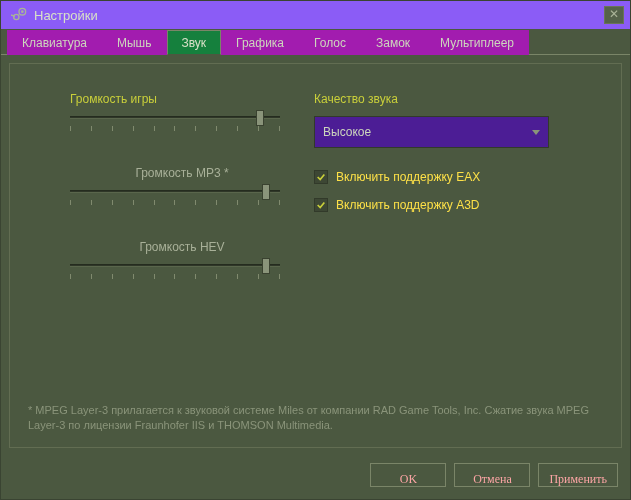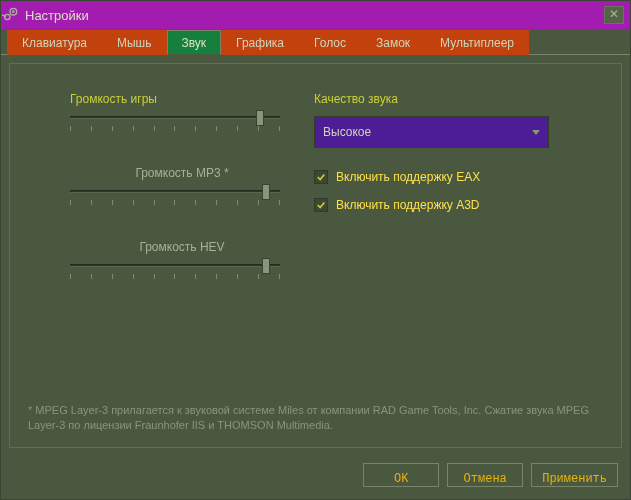--- a/index.html
+++ b/index.html
@@ -16,22 +16,22 @@
     width: 631px;
     height: 500px;
     background: #4b5840;
     border: 1px solid #3a4432;
     position: relative;
   }
   .titlebar {
     height: 28px;
     display: flex;
     align-items: center;
-    padding: 0 0;
-    background: #a21caf;
+    padding: 0 9px;
+    background: #8b5cf6;
   }
   .titlebar .logo {
     width: 18px;
     height: 18px;
     margin-right: 6px;
     display: inline-flex;
     align-items: center;
     justify-content: center;
   }
   .titlebar .title {
@@ -60,21 +60,21 @@
     border-bottom: 1px solid #7a8568;
   }
   .tab {
     padding: 5px 14px 4px;
     color: #cdd6bd;
     cursor: pointer;
     font-size: 12px;
     border: 1px solid transparent;
     border-bottom: none;
     margin-right: 0px;
-    background: #c2410c;
+    background: #a21caf;
     position: relative;
     top: 1px;
   }
   .tab.active {
     border: 1px solid #7a8568;
     border-bottom: 1px solid #4b5840;
     color: #d8e0c8;
     background: #15803d;
   }
   .content-frame {
@@ -190,25 +190,25 @@
     bottom: 12px;
     right: 12px;
     display: flex;
     gap: 8px;
   }
   .btn {
     min-width: 76px;
     height: 24px;
     border: 1px solid #7a8568;
     background: #4b5840;
-    color: #eab308;
+    color: #fca5a5;
     font-size: 12px;
     cursor: pointer;
     padding: 8px 10px;
-    font-family: Liberation Mono, monospace;
+    font-family: Liberation Serif, serif;
   }
 </style>
 </head>
 <body>
 
 <div class="window">
 
   <div class="titlebar">
     <span class="logo">
       <svg viewBox="0 0 24 24" width="16" height="16">

